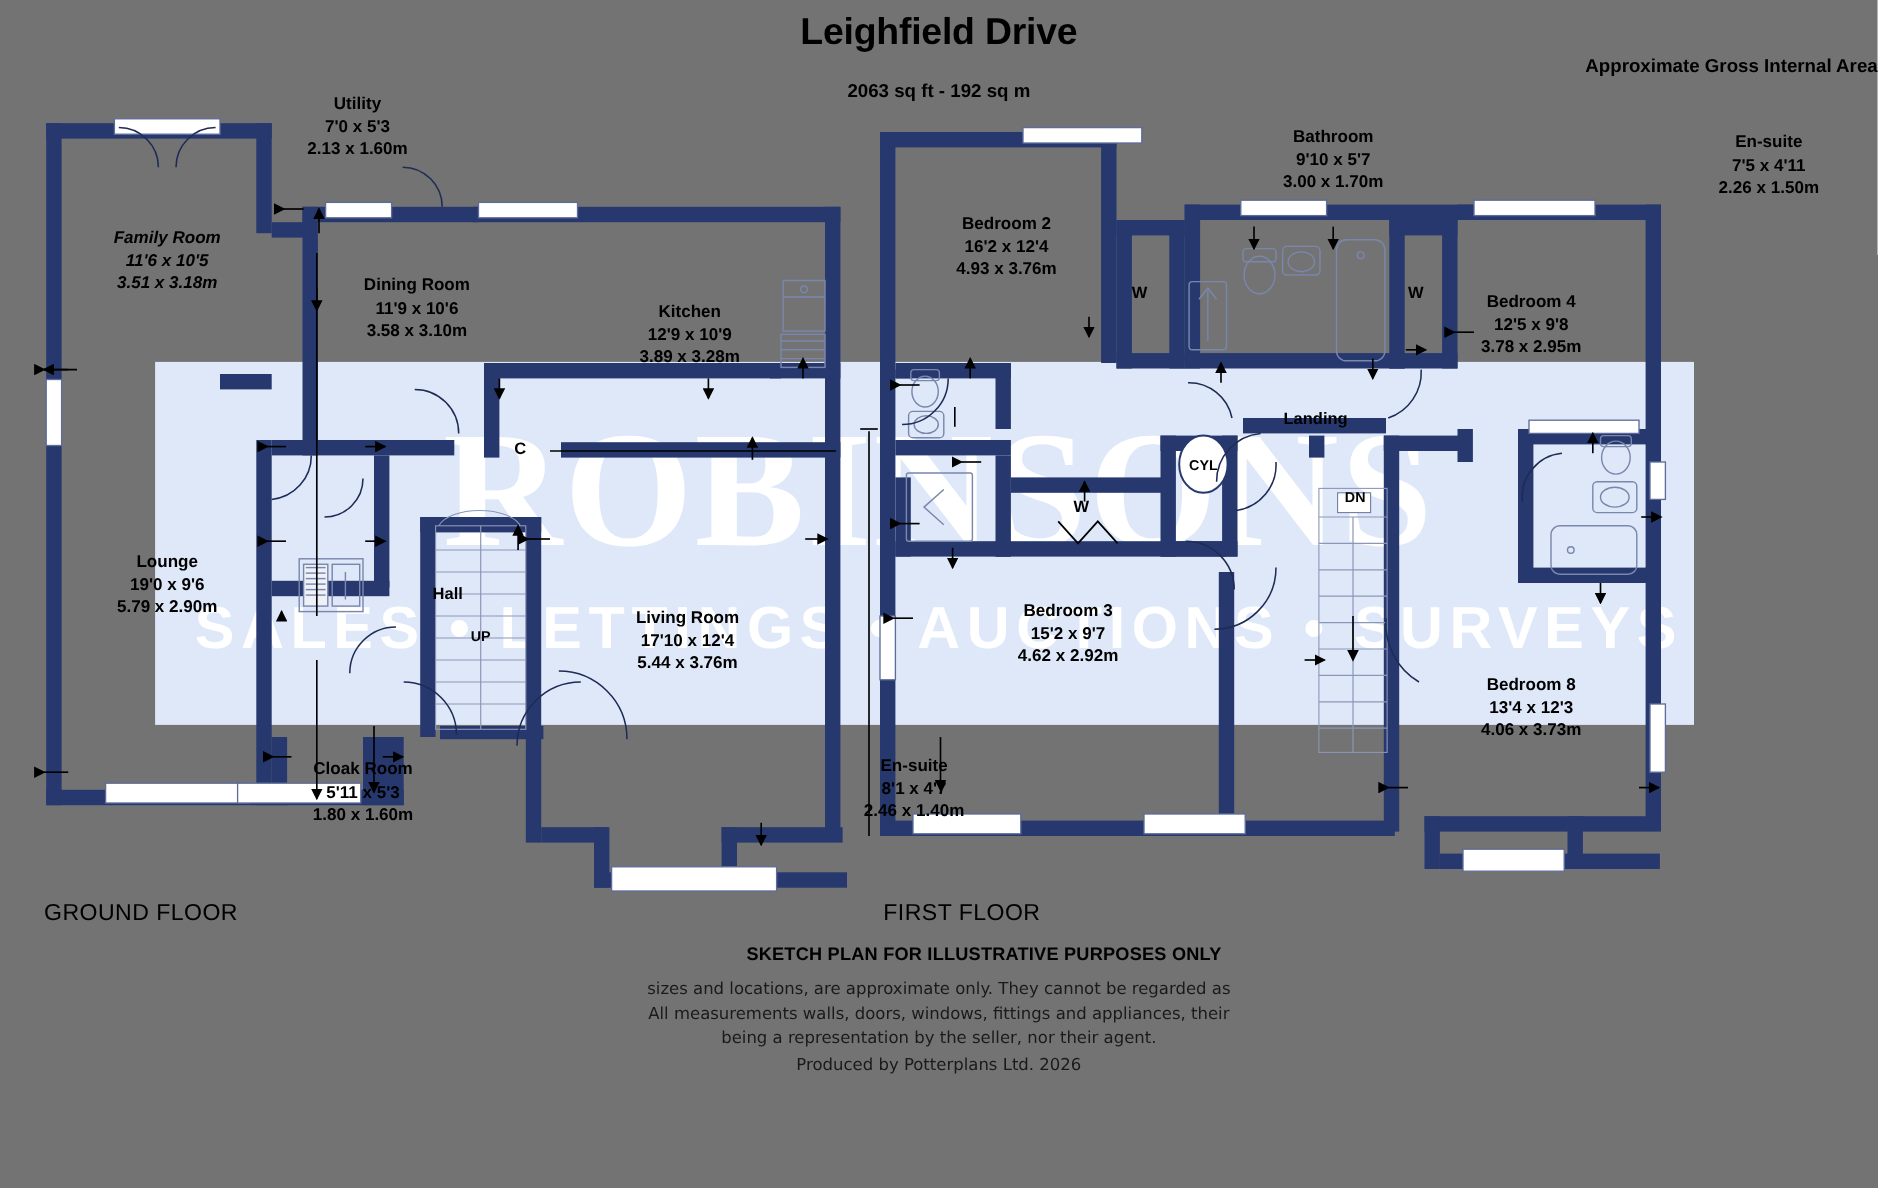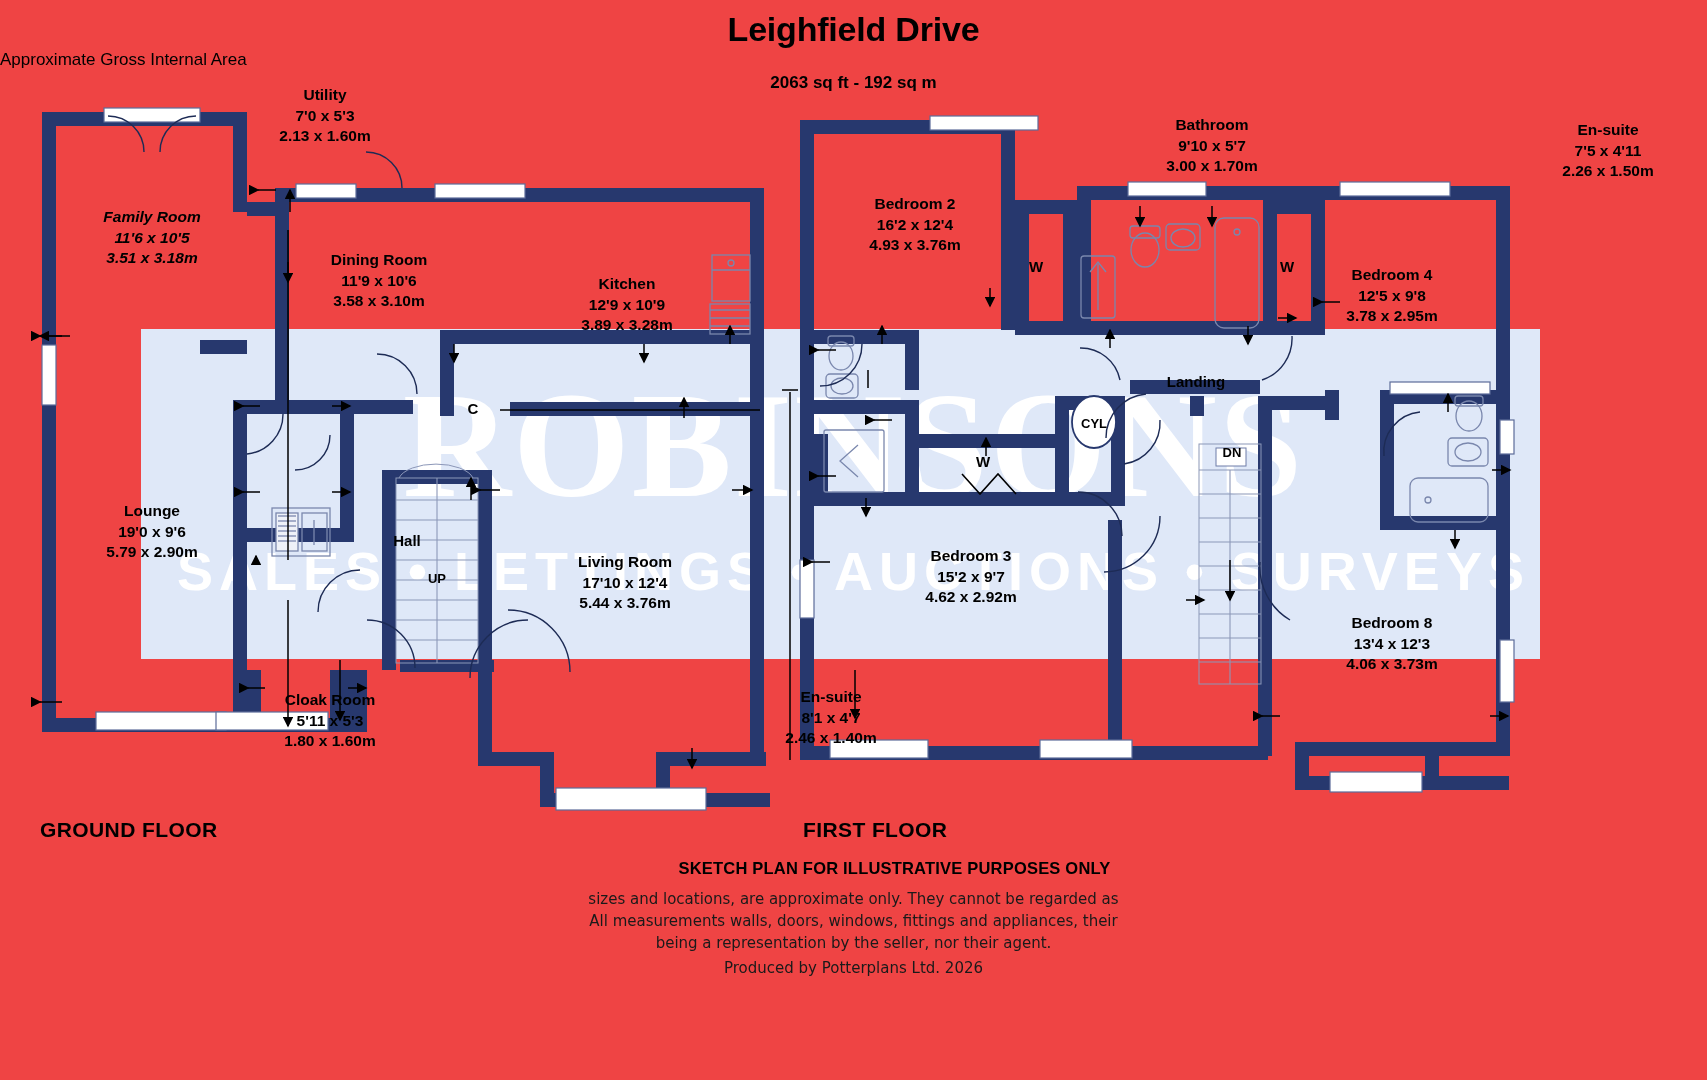--- a/index.html
+++ b/index.html
@@ -6,33 +6,33 @@
   html, body {
     margin: 0; padding: 0;
     width: 1707px; height: 1080px;
     background: #ffffff;
     font-family: "Liberation Sans", sans-serif;
     overflow: hidden;
   }
   #page {
     position: relative;
     width: 1707px; height: 1080px;
-    background: #ef4444;
+    background: #737373;
   }
 
   
   .title {
     position: absolute; left: 0; top: 10px; width: 1707px;
     text-align: center;
     font-size: 34px; font-weight: bold; color: #000;
     letter-spacing: -0.2px;
   }
   .subtitle1 {
     position: absolute; left: 0; top: 50px; width: 1707px;
-    text-align: left; font-size: 17px; font-weight: normal; color: #000;
+    text-align: right; font-size: 17px; font-weight: bold; color: #000;
   }
   .subtitle2 {
     position: absolute; left: 0; top: 73px; width: 1707px;
     text-align: center; font-size: 17px; font-weight: bold; color: #000;
   }
 
   
   .wm-band {
     position: absolute; left: 141px; top: 329px;
     width: 1399px; height: 330px;
@@ -89,21 +89,21 @@
     position: absolute; z-index: 5;
     font-size: 15px; font-weight: bold; color: #000;
     transform: translate(-50%, -50%);
     white-space: nowrap;
   }
   .tag-sm { font-size: 13px; }
 
   
   .floor-cap {
     position: absolute; z-index: 6;
-    font-size: 21px; font-weight: bold; color: #000;
+    font-size: 21px; font-weight: normal; color: #000;
     letter-spacing: 0.4px;
     white-space: nowrap;
   }
 
   
   .foot-head {
     position: absolute; left: 0; top: 859px; width: 1707px;
     text-align: center; font-size: 16.5px; font-weight: bold; color: #000;
     letter-spacing: 0.2px; z-index: 6; margin-left: 41px;
   }

